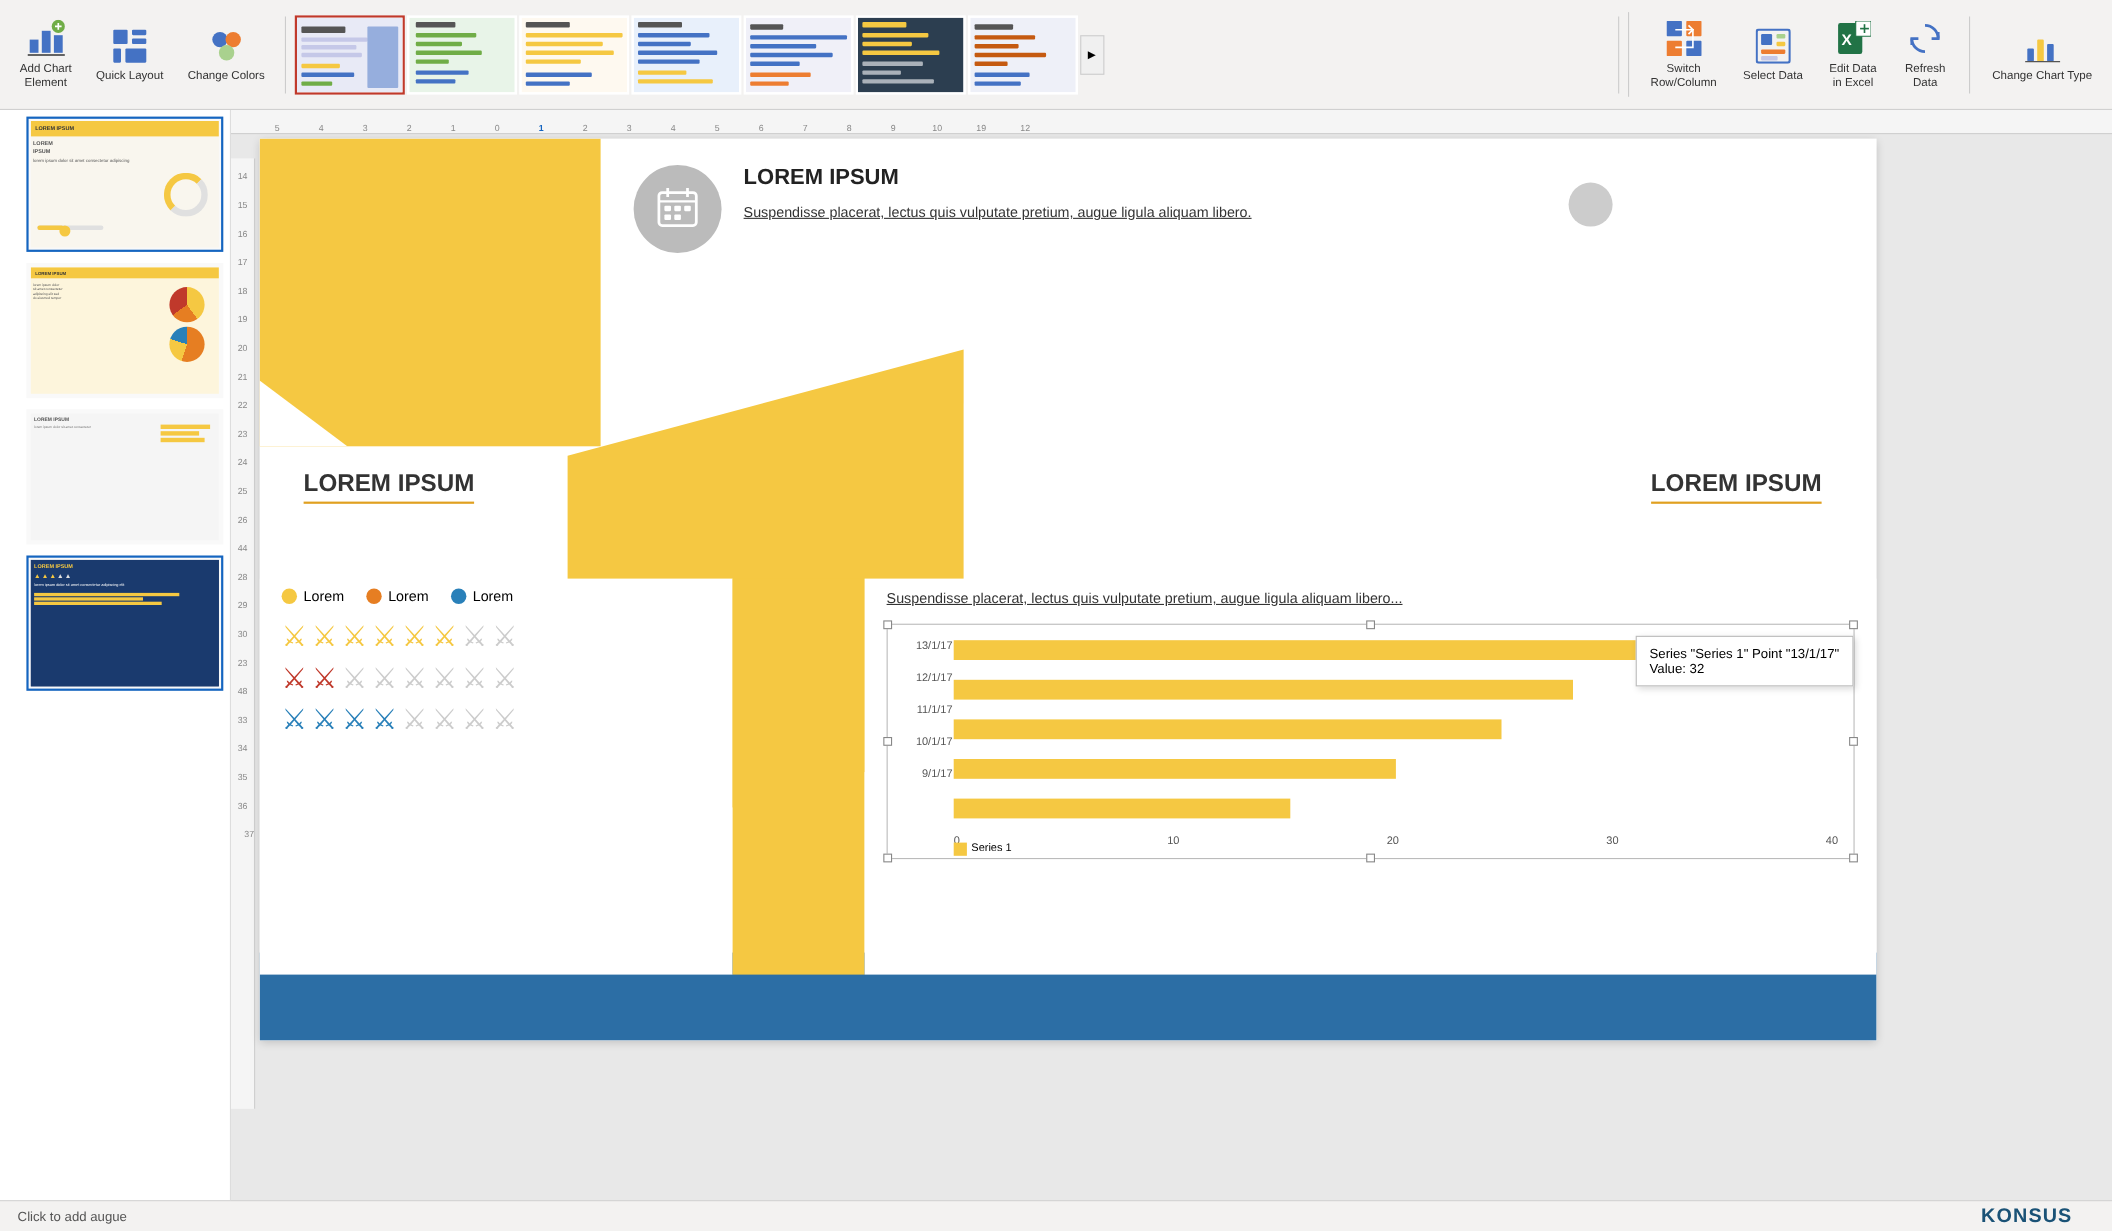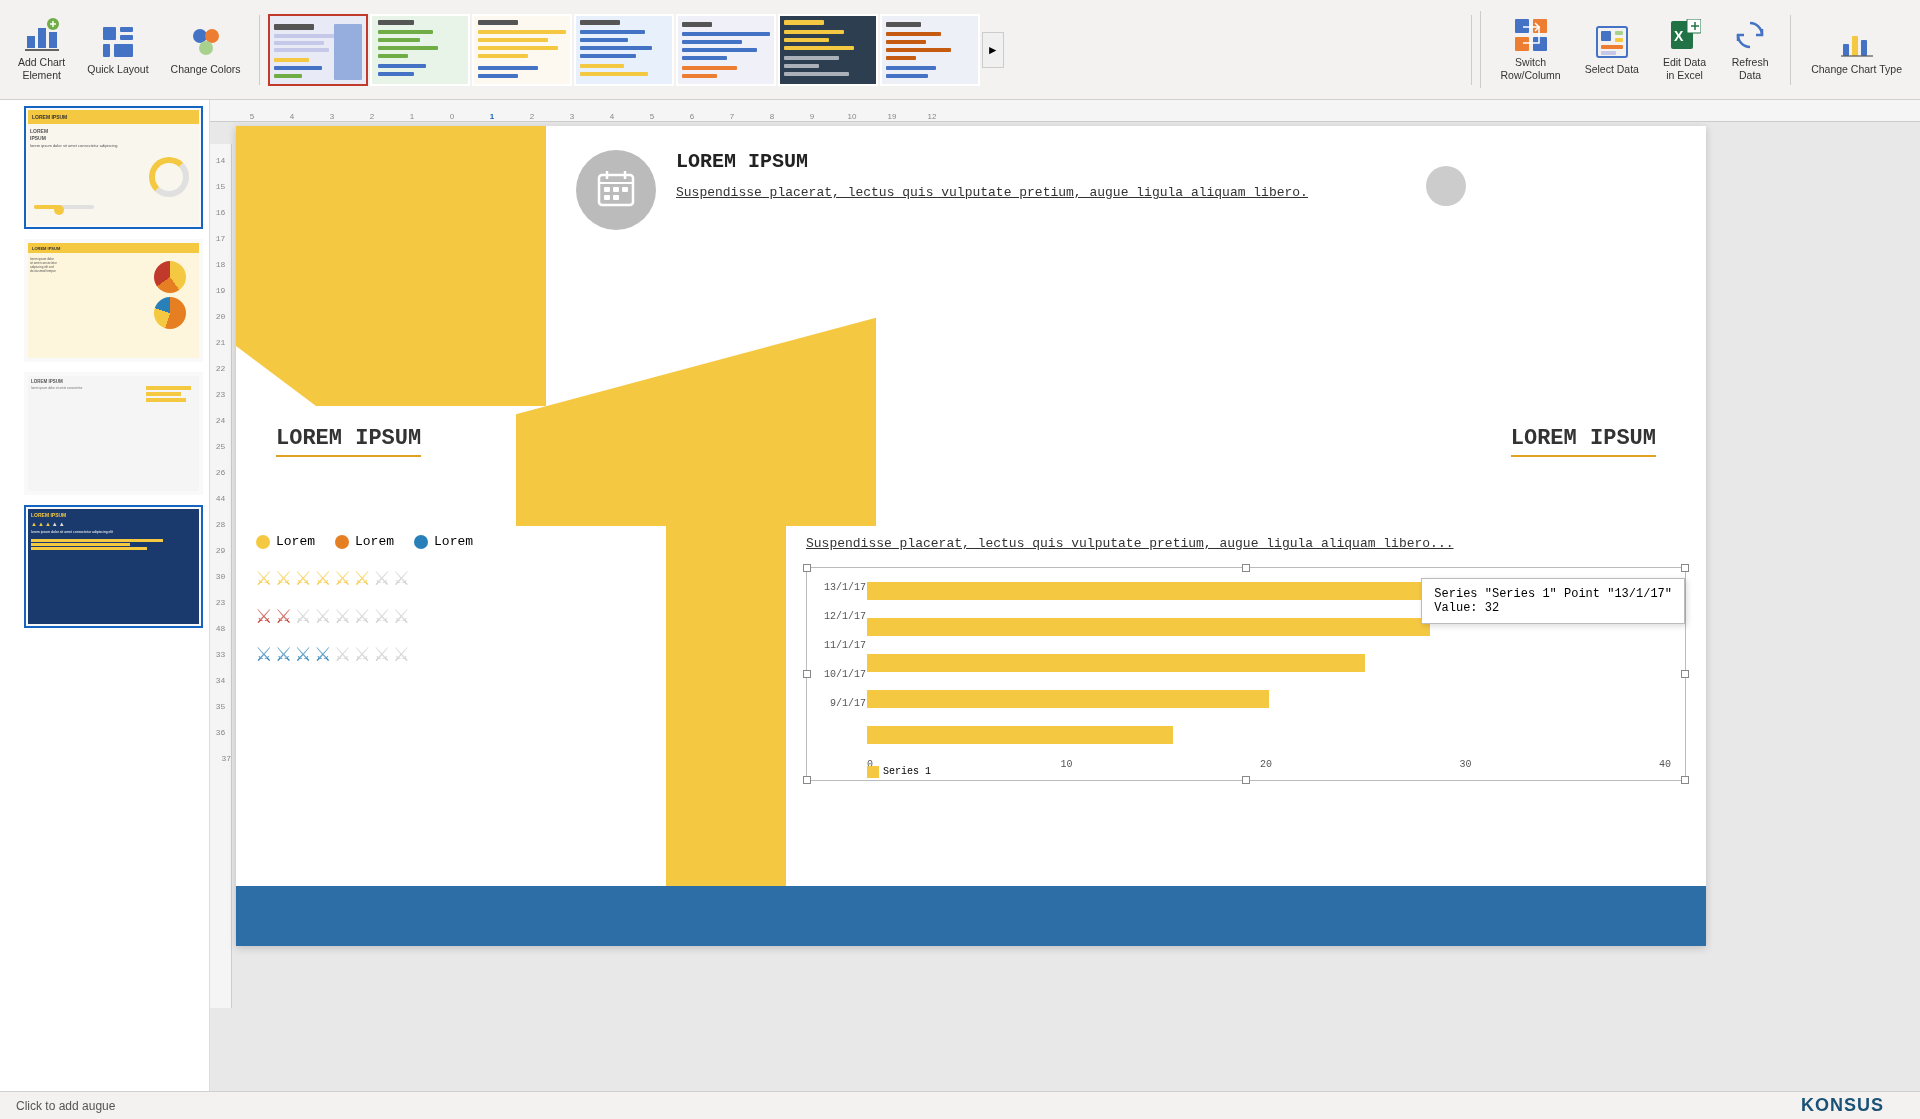--- a/index.html
+++ b/index.html
@@ -603,21 +603,21 @@
         <div class="ruler-top-mark">6</div>
         <div class="ruler-top-mark">7</div>
         <div class="ruler-top-mark">8</div>
         <div class="ruler-top-mark">9</div>
         <div class="ruler-top-mark">10</div>
         <div class="ruler-top-mark">19</div>
         <div class="ruler-top-mark">12</div>
       </div>
     </div>
 
-    <div style="position:relative; display:flex;font-family:Liberation Mono, monospace;">
+    <div style="position:relative; display:flex;">
 
       <div id="ruler-left" style="position:relative; width:22px; flex-shrink:0;">
         <div style="display:flex; flex-direction:column; gap:0px; padding-top:4px;">
           <div class="ruler-mark" style="height:26px; line-height:26px;">14</div>
           <div class="ruler-mark" style="height:26px; line-height:26px;">15</div>
           <div class="ruler-mark" style="height:26px; line-height:26px;">16</div>
           <div class="ruler-mark" style="height:26px; line-height:26px;">17</div>
           <div class="ruler-mark" style="height:26px; line-height:26px;">18</div>
           <div class="ruler-mark" style="height:26px; line-height:26px;">19</div>
           <div class="ruler-mark" style="height:26px; line-height:26px;">20</div>

